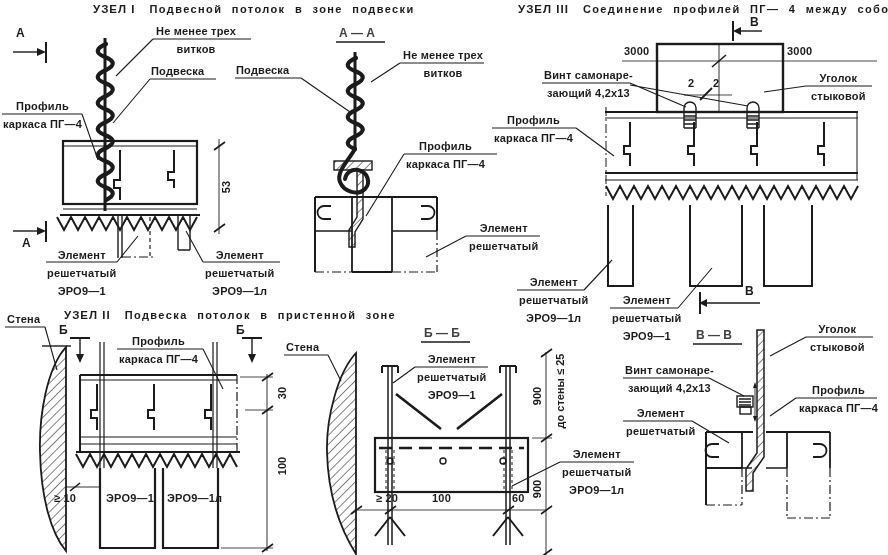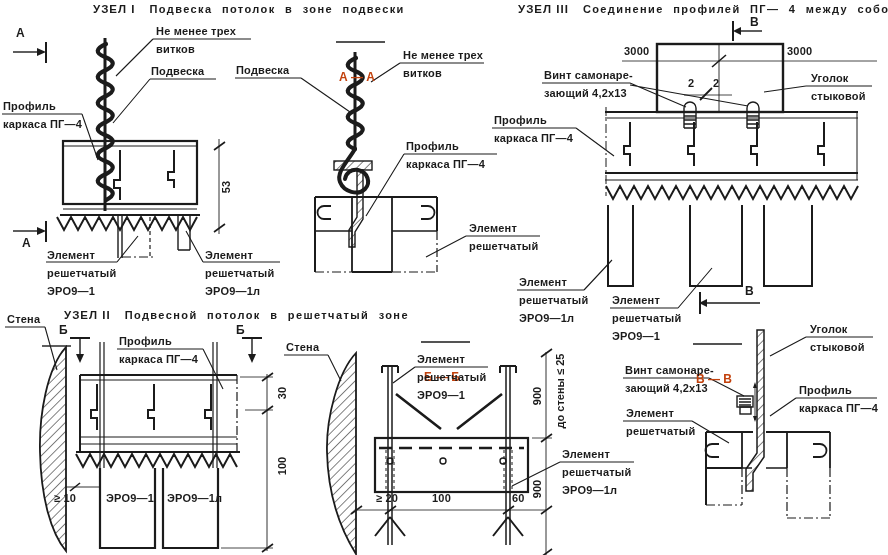--- a/index.html
+++ b/index.html
@@ -1,26 +1,26 @@
 <!DOCTYPE html>
 <html><head>
 <meta charset="utf-8">
 <style>
   html,body{margin:0;padding:0;background:#e8e8e8;}
   .sheet{position:relative;width:888px;height:555px;background:#ffffff;overflow:hidden;
-         font-family:"Liberation Sans",sans-serif;}
+         font-family:"Liberation Sans",sans-serif;text-align:center;}
   .sheet svg{position:absolute;left:0;top:0;}
   .lbl{position:absolute;font:700 11px/18px "Liberation Sans",sans-serif;color:#1b1b1b;
        white-space:pre-line;letter-spacing:.2px;}
   .vlbl{position:absolute;font:700 11px "Liberation Sans",sans-serif;color:#1b1b1b;
         transform:translate(-50%,-50%) rotate(-90deg);white-space:nowrap;}
   .ttl-row{position:absolute;display:flex;gap:14px;align-items:baseline;color:#1b1b1b;}
   .ttl{font:700 11.5px "Liberation Sans",sans-serif;letter-spacing:1px;white-space:nowrap;}
   .sub{font:700 11px "Liberation Sans",sans-serif;letter-spacing:1.4px;word-spacing:5px;white-space:nowrap;}
-  .hdr{position:absolute;font:700 12px "Liberation Sans",sans-serif;color:#c2410c;white-space:nowrap;margin-top:44px;}
+  .hdr{position:absolute;font:700 12px "Liberation Sans",sans-serif;color:#404040;white-space:nowrap;}
   .mk{position:absolute;font:700 12px "Liberation Sans",sans-serif;color:#1b1b1b;}
 </style>
 </head>
 <body>
 
 <div class="sheet">
 
 <svg width="888" height="555" viewBox="0 0 888 555">
   <defs>
     <pattern id="h45" width="6.5" height="6.5" patternUnits="userSpaceOnUse" patternTransform="rotate(45)">
@@ -241,29 +241,29 @@
 
     <path d="M806 337 H873 M806 337 L770 356" stroke-width="1.1"></path>
     <path d="M623 378 H709 M709 378 L744 396" stroke-width="1.1"></path>
     <path d="M796 398 H877 M796 398 L770 416" stroke-width="1.1"></path>
     <path d="M623 421 H692 M692 421 L729 443" stroke-width="1.1"></path>
   </g>
 </svg>
 
 <div class="ttl-row" style="left:93px;top:3px;">
   <span class="ttl">УЗЕЛ I</span>
-  <span class="sub">Подвеска потолок в зоне подвески</span>
+  <span class="sub">Подвесной потолок в зоне подвески</span>
 </div>
 <div class="ttl-row" style="left:518px;top:3px;">
   <span class="ttl">УЗЕЛ III</span>
   <span class="sub">Соединение профилей ПГ— 4 между собой</span>
 </div>
 <div class="ttl-row" style="left:64px;top:309px;">
   <span class="ttl">УЗЕЛ II</span>
-  <span class="sub">Подвесной потолок в решетчатый зоне</span>
+  <span class="sub">Подвеска потолок в пристенной зоне</span>
 </div>
 <div class="hdr" style="left:339px;top:26px;">А — А</div>
 <div class="hdr" style="left:424px;top:326px;">Б — Б</div>
 <div class="hdr" style="left:696px;top:328px;">В — В</div>
 
 <div class="mk" style="left:16px;top:26px;">А</div>
 <div class="mk" style="left:22px;top:236px;">А</div>
 <div class="mk" style="left:750px;top:15px;">В</div>
 <div class="mk" style="left:745px;top:284px;">В</div>
 <div class="mk" style="left:59px;top:323px;">Б</div>

